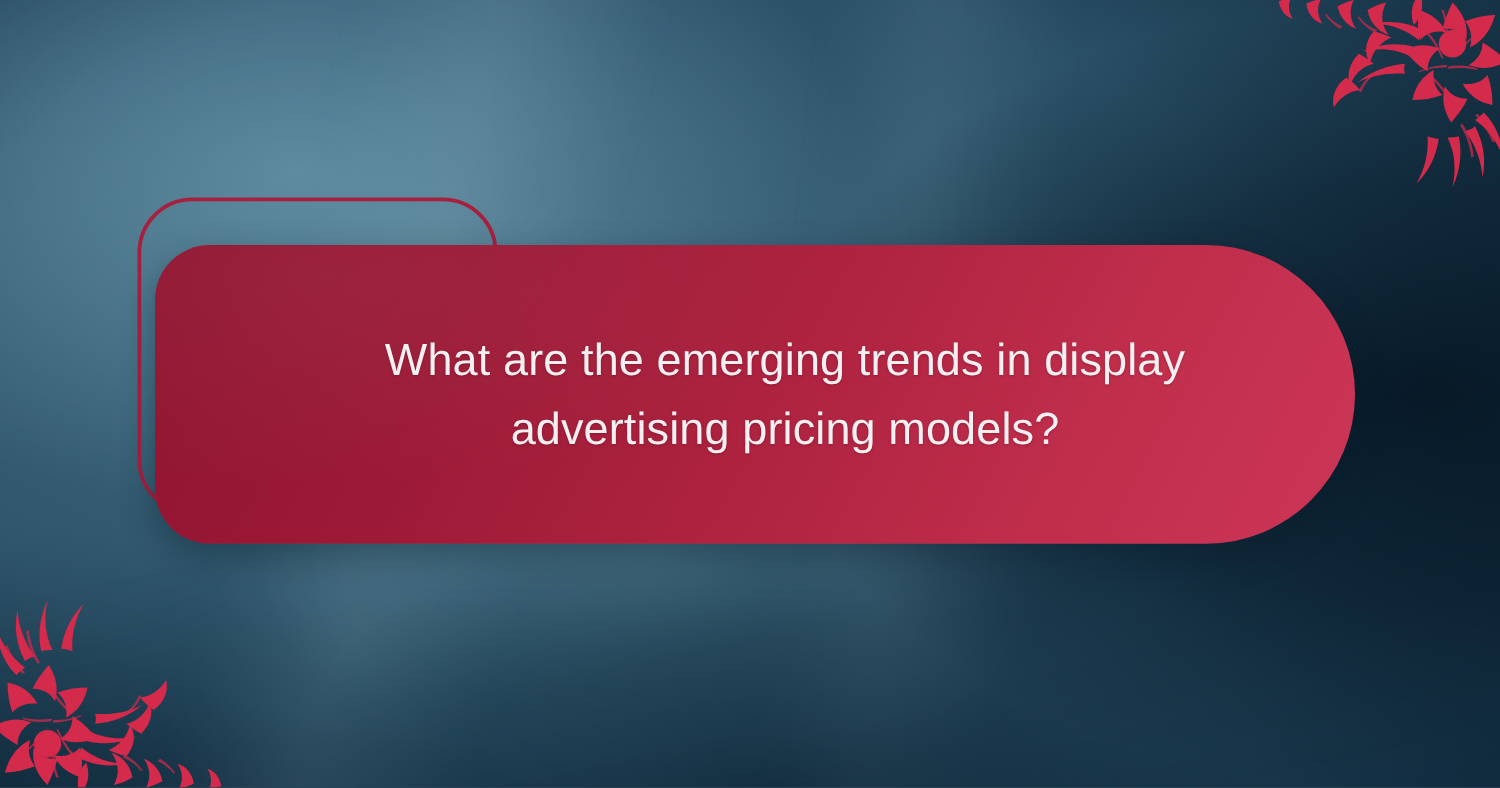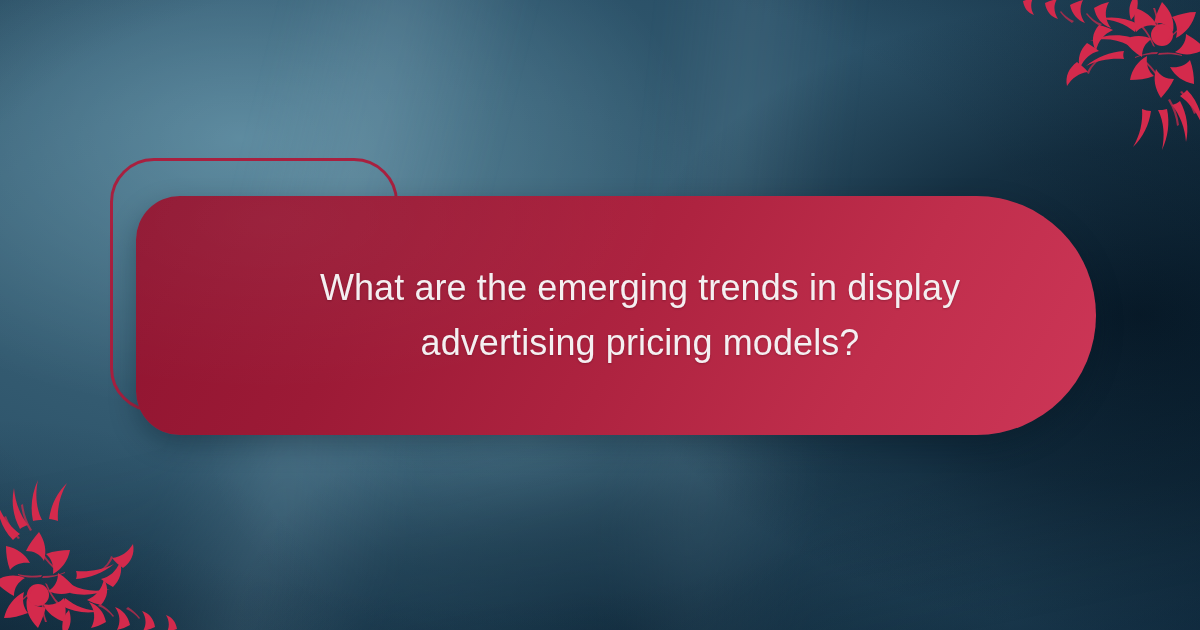--- a/index.html
+++ b/index.html
@@ -71,21 +71,21 @@
     left: 110px;
     top: 158px;
     width: 288px;
     height: 254px;
     border: 3px solid #a8203f;
     border-radius: 44px;
     box-sizing: border-box;
   }
   .card-fill {
     position: absolute;
-    left: 136px;
+    left: 124px;
     top: 196px;
     width: 960px;
     height: 239px;
     border-radius: 44px 120px 120px 44px;
     background: linear-gradient(118deg, #8f1430 0%, #9c1a36 26%, #ae2340 52%, #c02e4c 76%, #cd3657 100%);
     box-shadow: 0 10px 26px rgba(6,22,34,0.34);
     display: flex;
     align-items: center;
     justify-content: center;
   }

